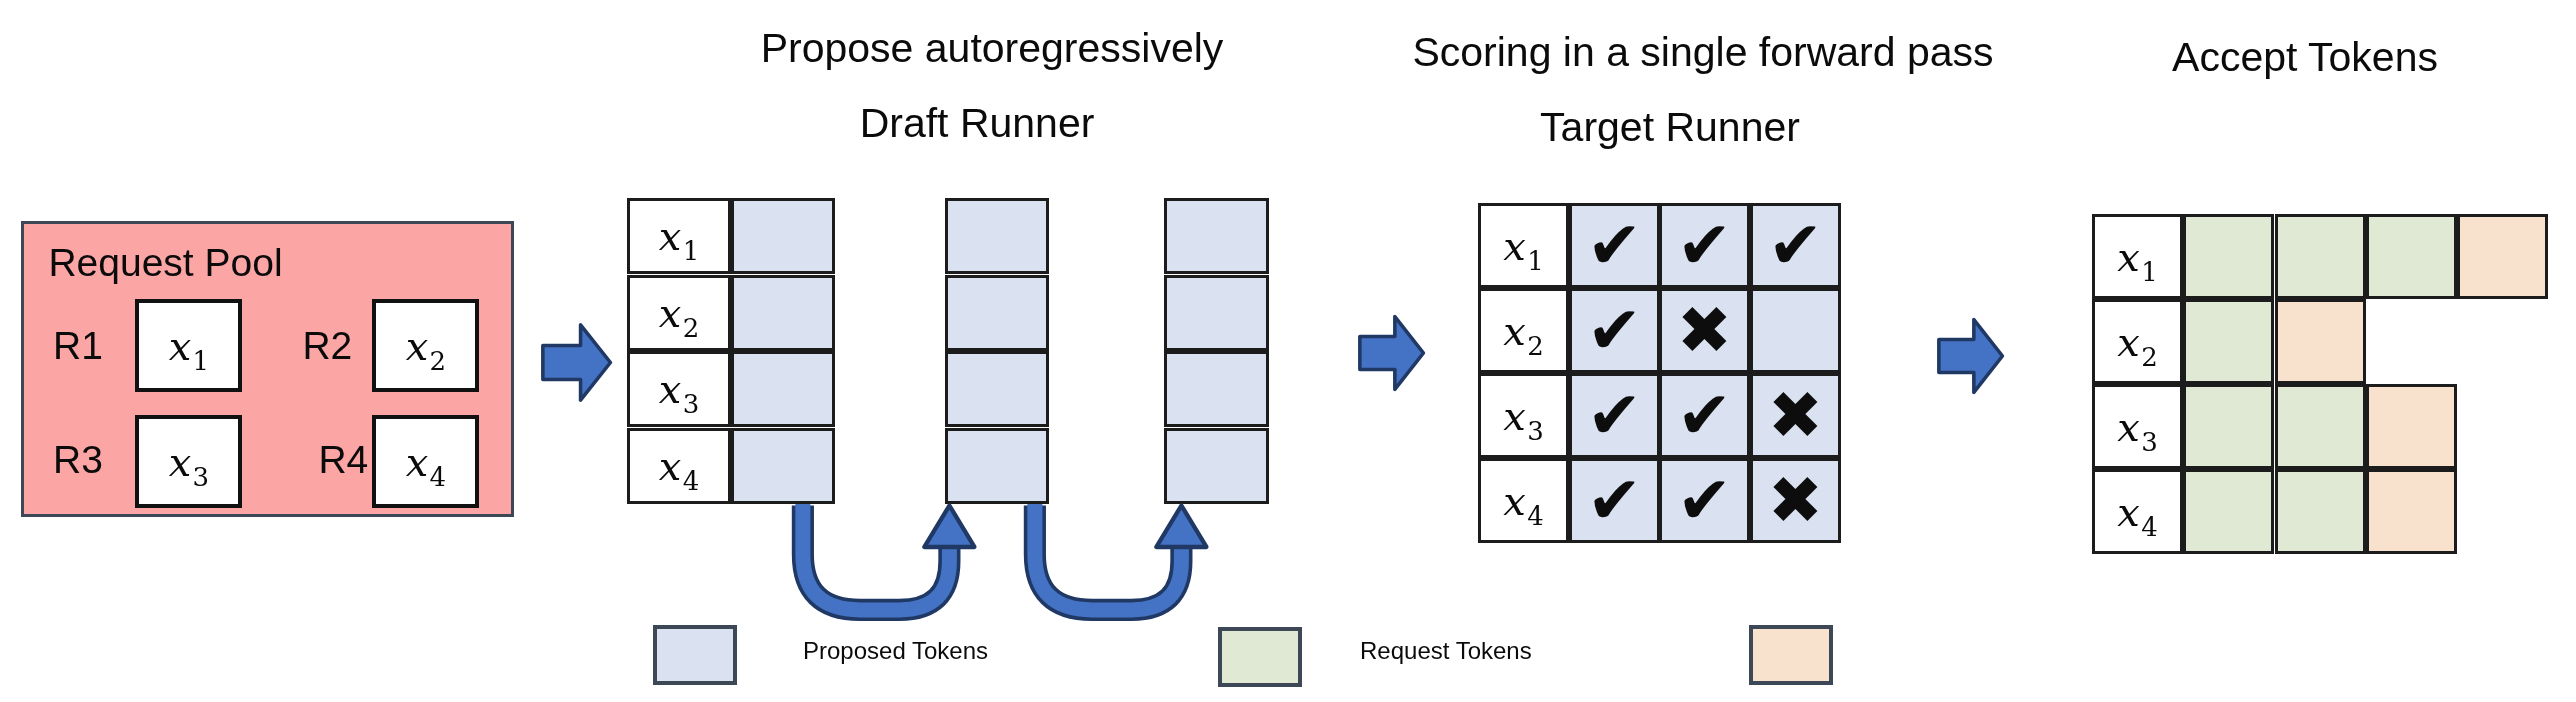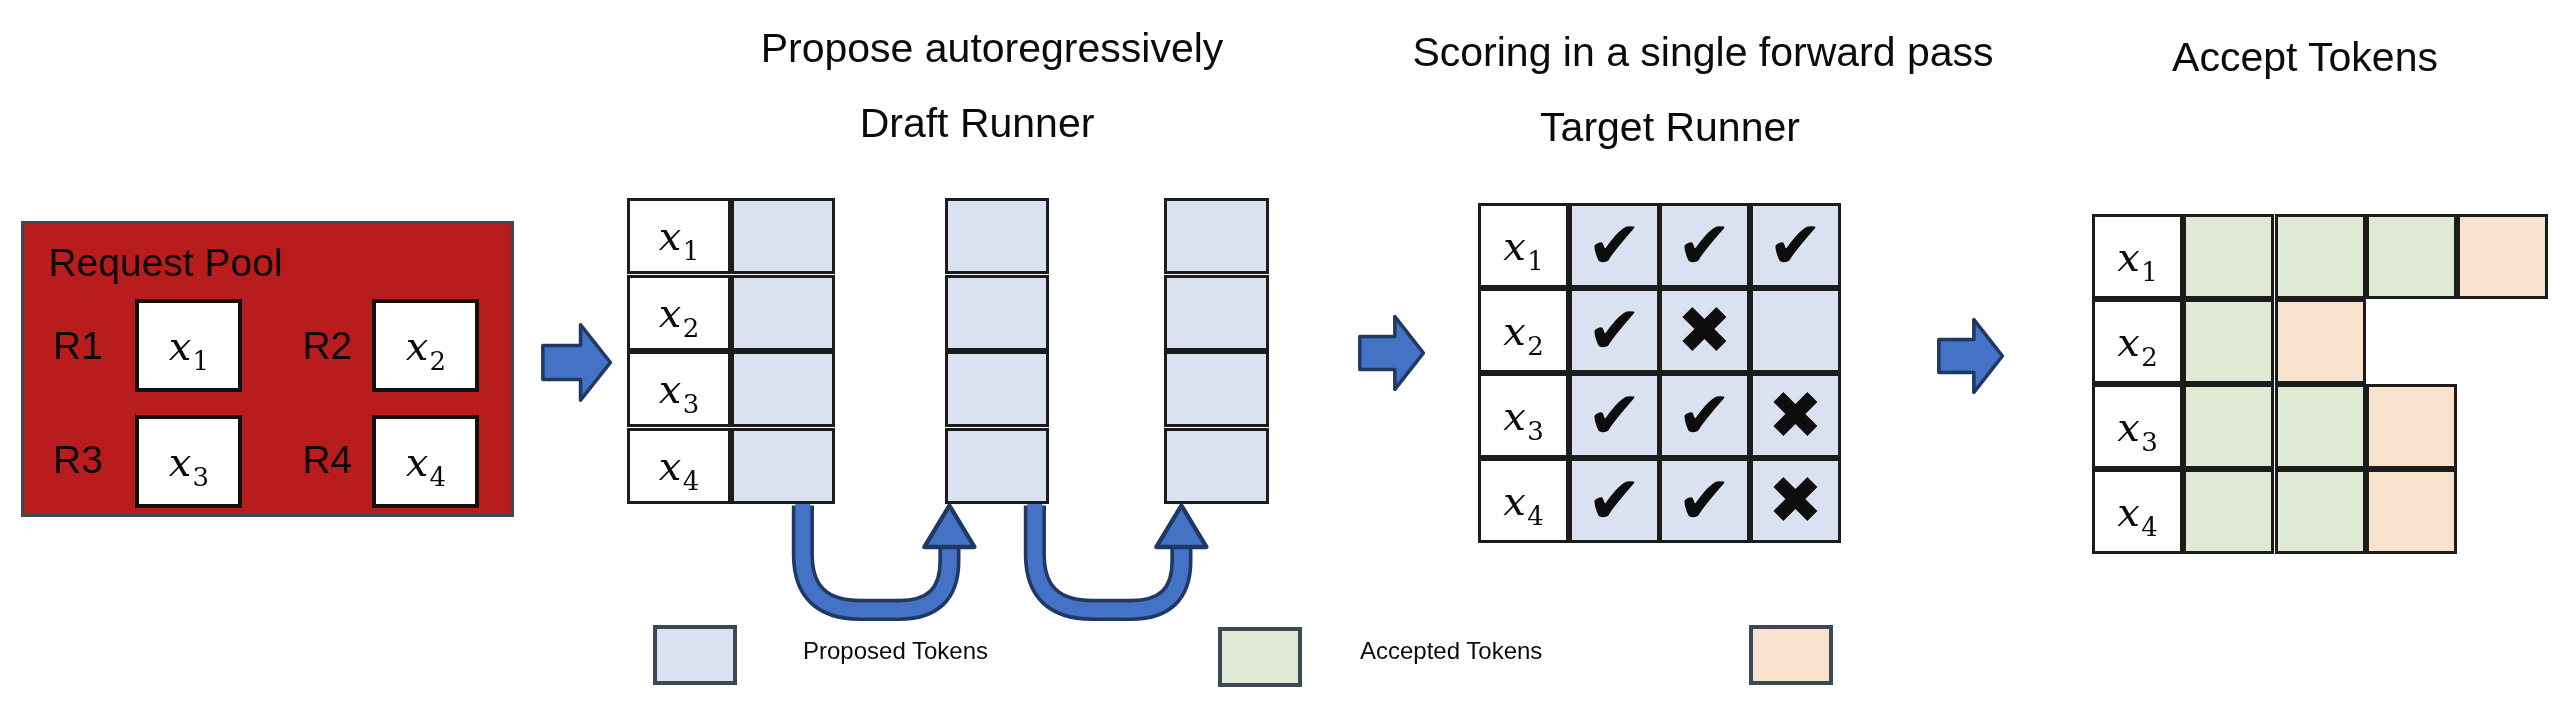--- a/index.html
+++ b/index.html
@@ -16,21 +16,21 @@
     transform:translateX(-50%);
     font-size:41px;
     font-weight:500;
     letter-spacing:0px;
     white-space:nowrap;
     color:#0b0b0b;
   }
   
   .request-pool{
     position:absolute;left:21.4px;top:221px;width:493px;height:296px;
-    border:3.6px solid #3d4856;background:#b91c1c;box-sizing:border-box;
+    border:3.6px solid #3d4856;background:#fca5a5;box-sizing:border-box;
   }
   .rp-title{position:absolute;left:24px;top:17px;font-size:39px;font-weight:500;}
   .rp-id{position:absolute;font-size:39px;font-weight:500;}
   .rp-box{
     position:absolute;width:107px;height:93px;
     border:4.3px solid #111111;background:#ffffff;box-sizing:border-box;
     display:flex;align-items:center;justify-content:center;
   }
   .math{font-family:"DejaVu Serif", serif;font-style:italic;font-size:40px;line-height:1;}
   .math sub{font-size:26px;font-style:normal;font-family:"DejaVu Serif", serif;line-height:0;vertical-align:-10px;margin-left:1.4px;}
@@ -77,21 +77,21 @@
       <span class="math"><i>x</i><sub>1</sub></span>
     </div>
     <div class="rp-id" style="left:278px;top:100px;">R2</div>
     <div class="rp-box" style="left:348px;top:75px;">
       <span class="math"><i>x</i><sub>2</sub></span>
     </div>
     <div class="rp-id" style="left:28.6px;top:214px;">R3</div>
     <div class="rp-box" style="left:111px;top:191px;">
       <span class="math"><i>x</i><sub>3</sub></span>
     </div>
-    <div class="rp-id" style="left:278px;top:214px;">R4</div>
+    <div class="rp-id" style="left:294px;top:214px;">R4</div>
     <div class="rp-box" style="left:348px;top:191px;">
       <span class="math"><i>x</i><sub>4</sub></span>
     </div>
   </div>
 
   <svg class="block-arrow" style="left:540px;top:321px;" width="74" height="83" viewBox="0 0 104 116">
     <polygon points="4,34 57,34 57,5 99,58 57,111 57,82 4,82"></polygon>
   </svg>
 
   <div class="cell" style="left:627px;top:198px;width:104px;height:76px;">
@@ -219,17 +219,17 @@
   <div class="cell cell-accepted" style="left:2275px;top:384px;width:91px;height:85px;"></div>
   <div class="cell cell-bonus" style="left:2366px;top:384px;width:91px;height:85px;"></div>
 
   <div class="cell cell-accepted" style="left:2183px;top:469px;width:91px;height:85px;"></div>
   <div class="cell cell-accepted" style="left:2275px;top:469px;width:91px;height:85px;"></div>
   <div class="cell cell-bonus" style="left:2366px;top:469px;width:91px;height:85px;"></div>
 
   <div class="legend-swatch" style="left: 653px; top: 625px; background: rgb(218, 226, 241);"></div>
   <div class="legend-label" style="left:803px;top:637px;">Proposed Tokens</div>
   <div class="legend-swatch" style="left: 1218px; top: 627px; background: rgb(223, 233, 211);"></div>
-  <div class="legend-label" style="left:1360px;top:637px;">Accepted Tokens</div>
+  <div class="legend-label" style="left:1360px;top:637px;">Request Tokens</div>
   <div class="legend-swatch" style="left: 1749px; top: 625px; background: rgb(248, 225, 205);"></div>
 
 </div>
 
 
 </body></html>

